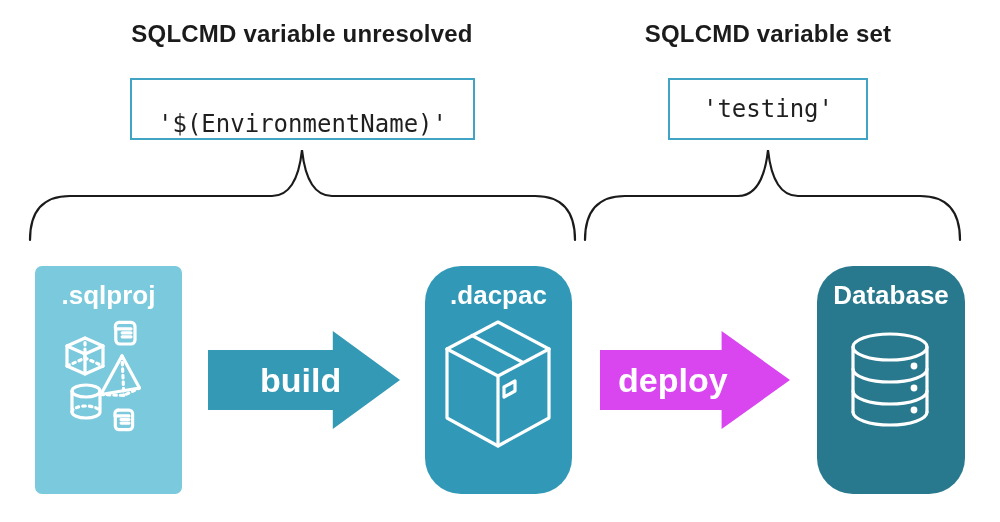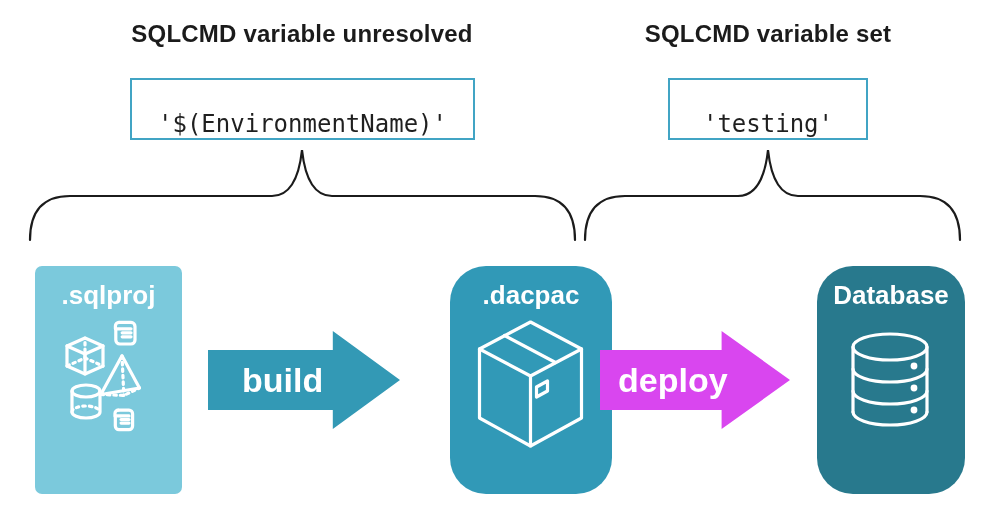--- a/index.html
+++ b/index.html
@@ -22,56 +22,56 @@
   #codebox-right{left:668px;width:200px;}
   .codebox span{
     font-family:"DejaVu Sans Mono", monospace;font-size:24px;color:#1f1f1f;white-space:pre;
   }
   .braces{position:absolute;left:0;top:145px;width:1000px;height:100px;}
   .braces path{fill:none;stroke:#1b1b1b;stroke-width:2.2;stroke-linecap:round;}
   .node{
     position:absolute;top:266px;height:228px;border-radius:36px;
   }
   #node-sqlproj{left:35px;width:147px;border-radius:7px;}
-  #node-dacpac{left:450px;width:162px;}
+  #node-dacpac{left:425px;width:147px;}
   #node-database{left:817px;width:148px;}
   .node-label{
     position:absolute;top:14px;left:0;right:0;text-align:center;
     font-size:26px;font-weight:700;color:#ffffff;
   }
   .node-icon{position:absolute;left:0;top:0;width:100%;height:100%;}
   .node-icon path,.node-icon ellipse,.node-icon line,.node-icon rect{
     fill:none;stroke:#ffffff;stroke-width:3.2;stroke-linejoin:round;stroke-linecap:round;
     vector-effect:non-scaling-stroke;
   }
   .node-icon .dot{fill:#ffffff;stroke:none;}
   .node-icon .dashed{stroke-dasharray:2.5,4;}
   .arrow{
     position:absolute;top:331px;height:98px;display:flex;align-items:center;
   }
   #arrow-build{left:208px;width:192px;
     clip-path:polygon(0 19.5%,65% 19.5%,65% 0,100% 50%,65% 100%,65% 80.5%,0 80.5%);}
   #arrow-deploy{left:600px;width:190px;
     clip-path:polygon(0 19.5%,64% 19.5%,64% 0,100% 50%,64% 100%,64% 80.5%,0 80.5%);}
   .arrow-label{font-size:34px;font-weight:700;color:#ffffff;line-height:1;}
-  #arrow-build .arrow-label{padding-left:34px;}
+  #arrow-build .arrow-label{padding-left:52px;}
   #arrow-deploy .arrow-label{padding-left:18px;}
 </style>
 </head>
 <body>
 
 <div class="canvas">
 
   <div class="heading" id="heading-left">SQLCMD variable unresolved</div>
   <div class="heading" id="heading-right">SQLCMD variable set</div>
 
   <div class="codebox" id="codebox-left" style="border-color: rgb(65, 164, 196);">
     <span>'$(EnvironmentName)'</span>
   </div>
-  <div class="codebox" id="codebox-right" style="border-color: rgb(65, 164, 196); align-items: flex-end;">
+  <div class="codebox" id="codebox-right" style="border-color: rgb(65, 164, 196);">
     <span>'testing'</span>
   </div>
 
   <svg class="braces" viewBox="0 0 1000 100">
     <path d="M30,95 Q30,51 70,51 L272,51 Q297,51 302,5 Q307,51 332,51 L535,51 Q575,51 575,95"></path>
     <path d="M585,95 Q585,51 625,51 L738,51 Q763,51 768,5 Q773,51 798,51 L920,51 Q960,51 960,95"></path>
   </svg>
 
   <div class="node" id="node-sqlproj" style="background-color: rgb(123, 201, 220);">
     <div class="node-label">.sqlproj</div>

